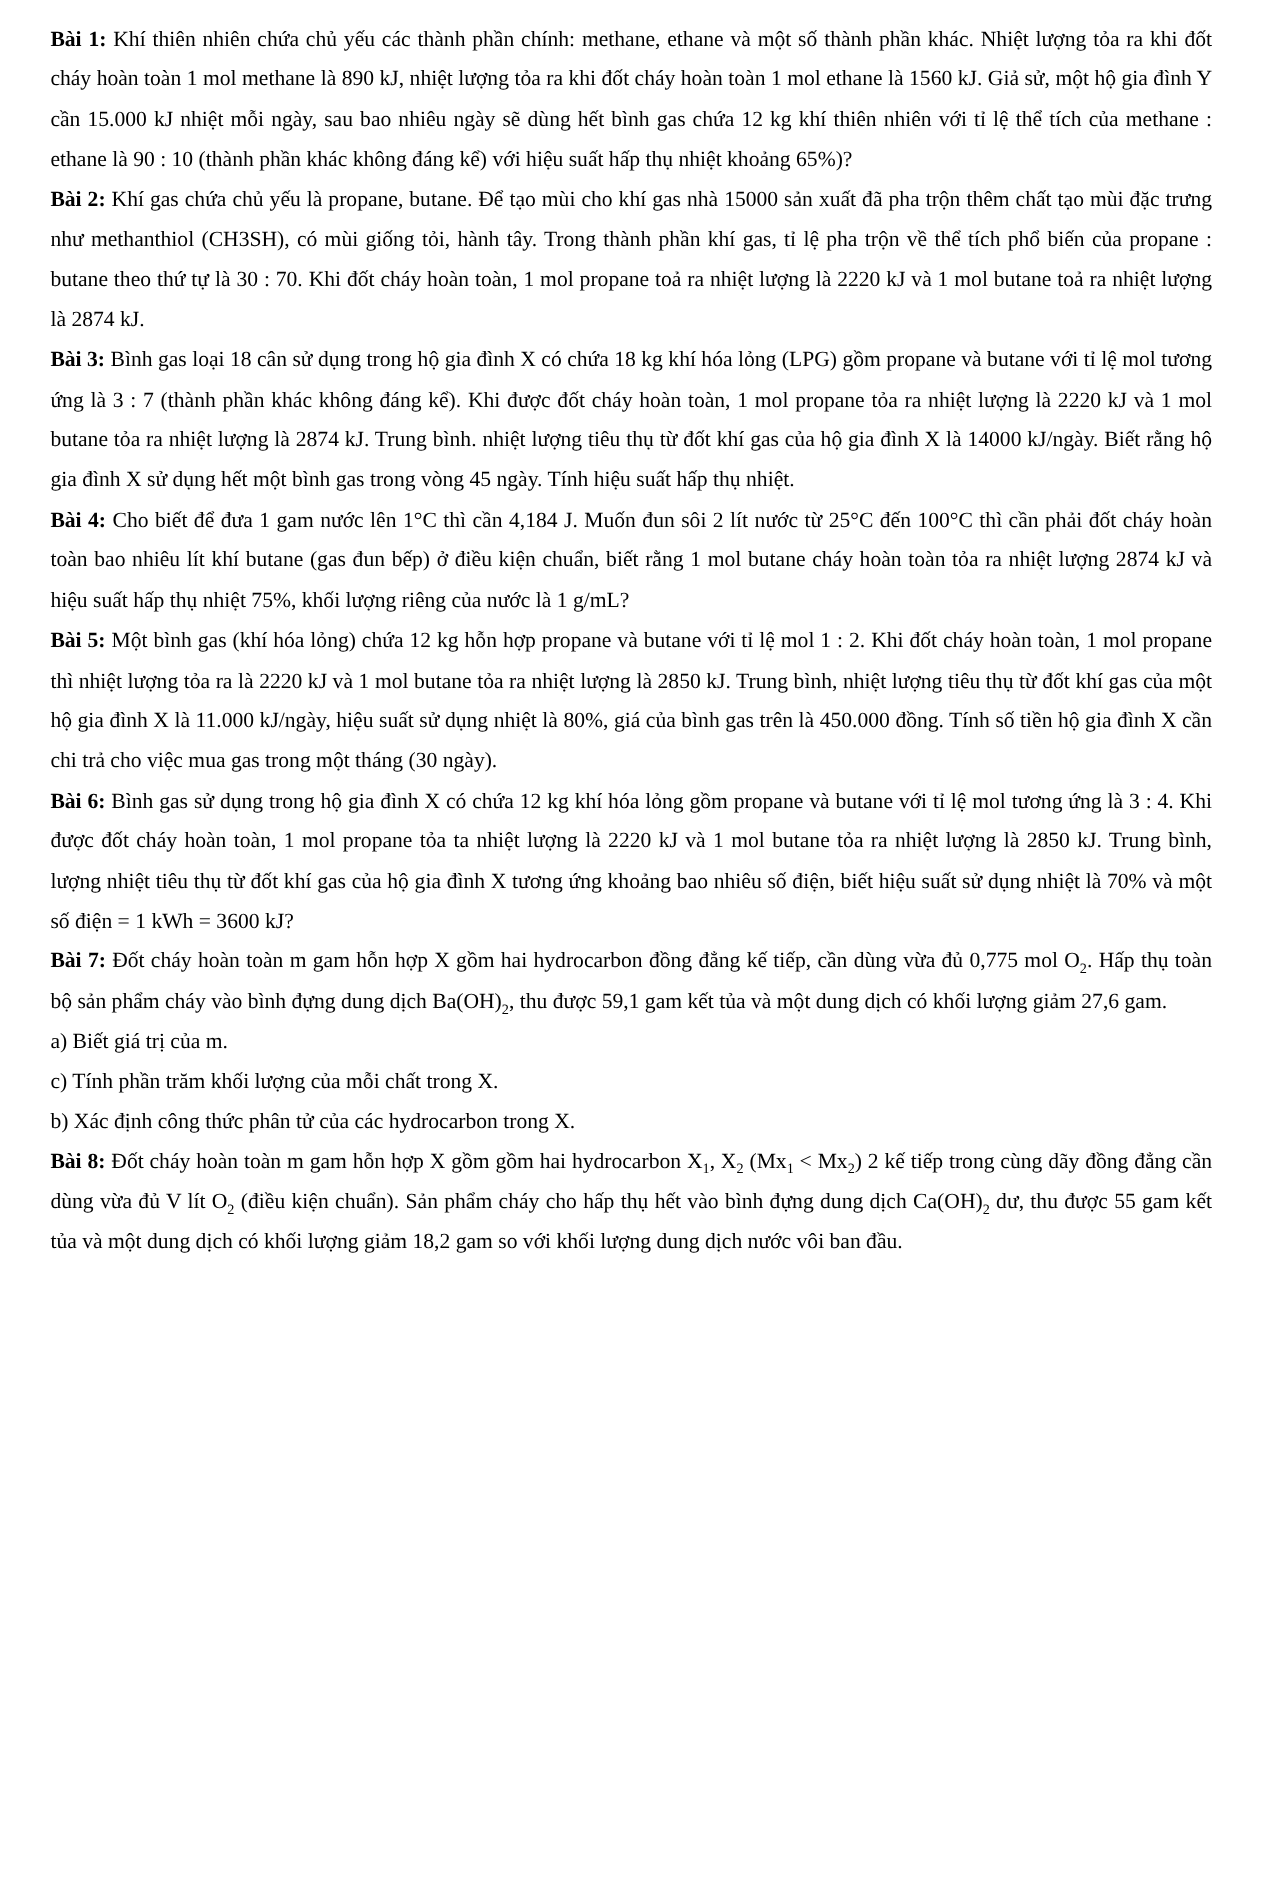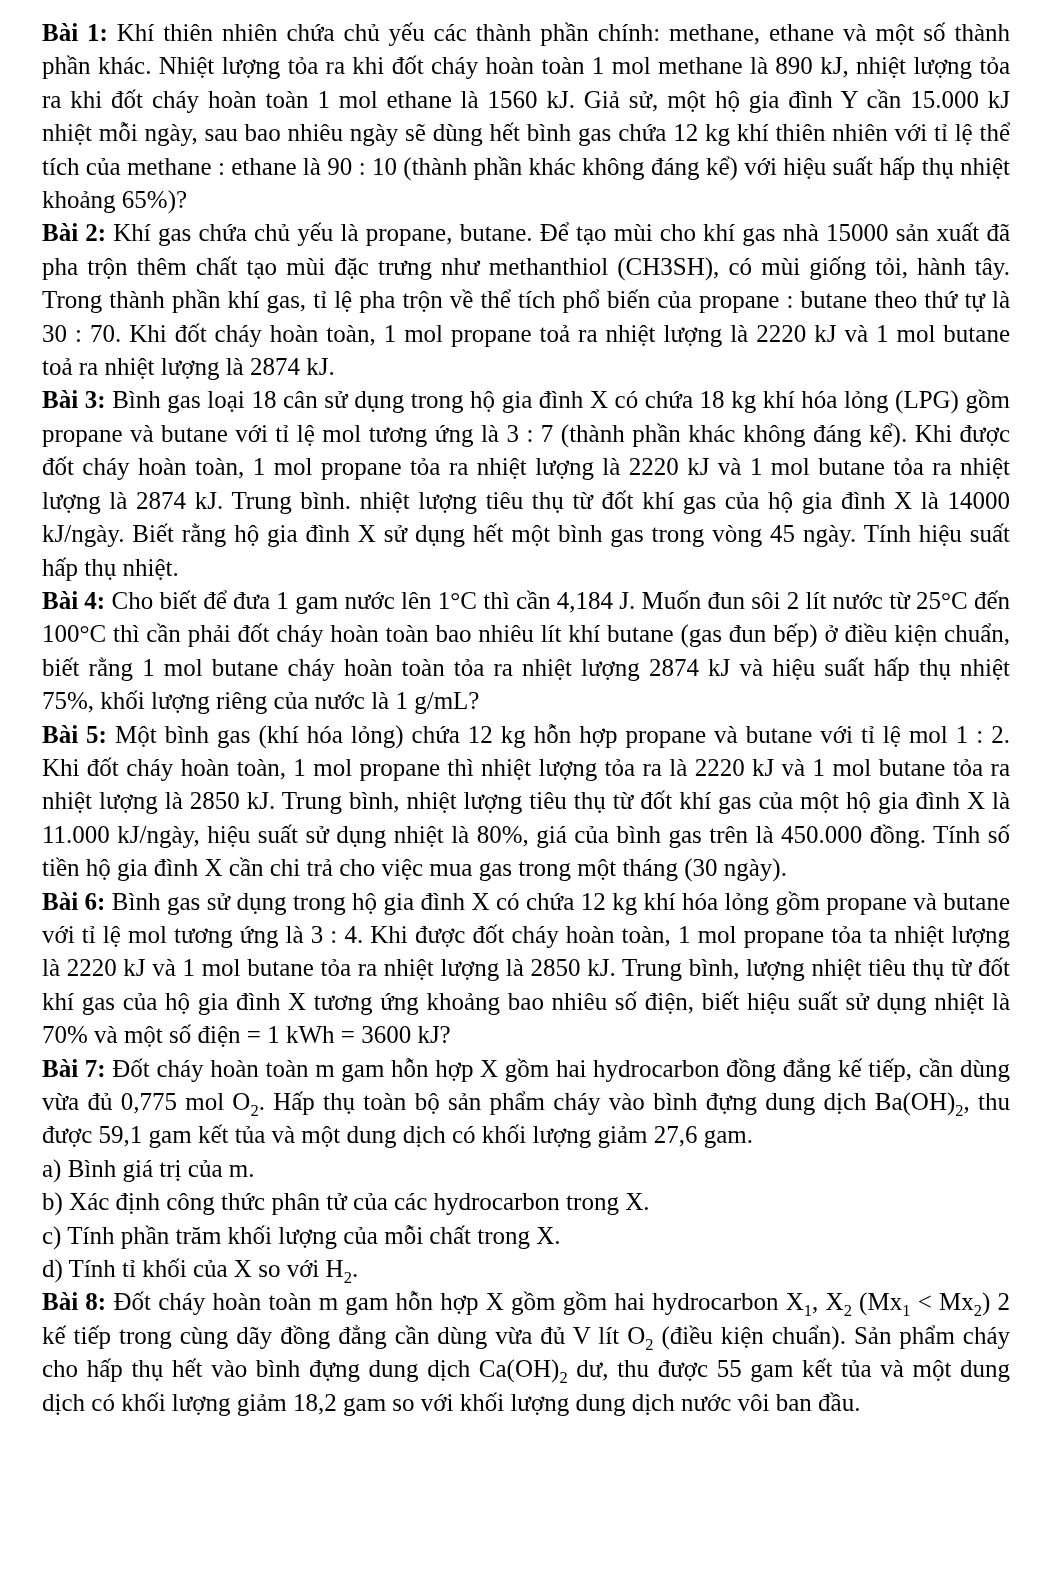--- a/index.html
+++ b/index.html
@@ -13,21 +13,21 @@
     overflow: hidden;
   }
   .page {
     box-sizing: border-box;
     width: 1052px;
     min-height: 1575px;
     padding: 16px 42px 0 42px;
     background: #ffffff;
     color: #000000;
     font-family: "Liberation Serif", serif;
-    font-size: 25px;
+    font-size: 18px;
     line-height: 33.4px;
   }
   .page p {
     margin: 0;
     padding: 0;
     text-align: justify;
     text-justify: inter-word;
   }
   .page strong {
     font-weight: bold;
@@ -43,19 +43,18 @@
 
 <div class="page">
   <div>
       <p><strong>Bài 1:</strong> Khí thiên nhiên chứa chủ yếu các thành phần chính: methane, ethane và một số thành phần khác. Nhiệt lượng tỏa ra khi đốt cháy hoàn toàn 1 mol methane là 890 kJ, nhiệt lượng tỏa ra khi đốt cháy hoàn toàn 1 mol ethane là 1560 kJ. Giả sử, một hộ gia đình Y cần 15.000 kJ nhiệt mỗi ngày, sau bao nhiêu ngày sẽ dùng hết bình gas chứa 12 kg khí thiên nhiên với tỉ lệ thể tích của methane : ethane là 90 : 10 (thành phần khác không đáng kể) với hiệu suất hấp thụ nhiệt khoảng 65%)?</p>
       <p><strong>Bài 2:</strong> Khí gas chứa chủ yếu là propane, butane. Để tạo mùi cho khí gas nhà 15000 sản xuất đã pha trộn thêm chất tạo mùi đặc trưng như methanthiol (CH3SH), có mùi giống tỏi, hành tây. Trong thành phần khí gas, tỉ lệ pha trộn về thể tích phổ biến của propane : butane theo thứ tự là 30 : 70. Khi đốt cháy hoàn toàn, 1 mol propane toả ra nhiệt lượng là 2220 kJ và 1 mol butane toả ra nhiệt lượng là 2874 kJ.</p>
       <p><strong>Bài 3:</strong> Bình gas loại 18 cân sử dụng trong hộ gia đình X có chứa 18 kg khí hóa lỏng (LPG) gồm propane và butane với tỉ lệ mol tương ứng là 3 : 7 (thành phần khác không đáng kể). Khi được đốt cháy hoàn toàn, 1 mol propane tỏa ra nhiệt lượng là 2220 kJ và 1 mol butane tỏa ra nhiệt lượng là 2874 kJ. Trung bình. nhiệt lượng tiêu thụ từ đốt khí gas của hộ gia đình X là 14000 kJ/ngày. Biết rằng hộ gia đình X sử dụng hết một bình gas trong vòng 45 ngày. Tính hiệu suất hấp thụ nhiệt.</p>
       <p><strong>Bài 4:</strong> Cho biết để đưa 1 gam nước lên 1°C thì cần 4,184 J. Muốn đun sôi 2 lít nước từ 25°C đến 100°C thì cần phải đốt cháy hoàn toàn bao nhiêu lít khí butane (gas đun bếp) ở điều kiện chuẩn, biết rằng 1 mol butane cháy hoàn toàn tỏa ra nhiệt lượng 2874 kJ và hiệu suất hấp thụ nhiệt 75%, khối lượng riêng của nước là 1 g/mL?</p>
       <p><strong>Bài 5:</strong> Một bình gas (khí hóa lỏng) chứa 12 kg hỗn hợp propane và butane với tỉ lệ mol 1 : 2. Khi đốt cháy hoàn toàn, 1 mol propane thì nhiệt lượng tỏa ra là 2220 kJ và 1 mol butane tỏa ra nhiệt lượng là 2850 kJ. Trung bình, nhiệt lượng tiêu thụ từ đốt khí gas của một hộ gia đình X là 11.000 kJ/ngày, hiệu suất sử dụng nhiệt là 80%, giá của bình gas trên là 450.000 đồng. Tính số tiền hộ gia đình X cần chi trả cho việc mua gas trong một tháng (30 ngày).</p>
       <p><strong>Bài 6:</strong> Bình gas sử dụng trong hộ gia đình X có chứa 12 kg khí hóa lỏng gồm propane và butane với tỉ lệ mol tương ứng là 3 : 4. Khi được đốt cháy hoàn toàn, 1 mol propane tỏa ta nhiệt lượng là 2220 kJ và 1 mol butane tỏa ra nhiệt lượng là 2850 kJ. Trung bình, lượng nhiệt tiêu thụ từ đốt khí gas của hộ gia đình X tương ứng khoảng bao nhiêu số điện, biết hiệu suất sử dụng nhiệt là 70% và một số điện  = 1 kWh = 3600 kJ?</p>
       <p><strong>Bài 7:</strong> Đốt cháy hoàn toàn m gam hỗn hợp X gồm hai hydrocarbon đồng đẳng kế tiếp, cần dùng vừa đủ 0,775 mol O<sub>2</sub>. Hấp thụ toàn bộ sản phẩm cháy vào bình đựng dung dịch Ba(OH)<sub>2</sub>, thu được 59,1 gam kết tủa và một dung dịch có khối lượng giảm 27,6 gam.</p>
-      <p>a) Bình giá trị của m.</p>
+      <p>a) Biết giá trị của m.</p>
+      <p>c) Tính phần trăm khối lượng của mỗi chất trong X.</p>
       <p>b) Xác định công thức phân tử của các hydrocarbon trong X.</p>
-      <p>c) Tính phần trăm khối lượng của mỗi chất trong X.</p>
-      <p>d) Tính tỉ khối của X so với H<sub>2</sub>.</p>
       <p><strong>Bài 8:</strong> Đốt cháy hoàn toàn m gam hỗn hợp X gồm gồm hai hydrocarbon X<sub>1</sub>, X<sub>2</sub> (Mx<sub>1</sub> &lt; Mx<sub>2</sub>) 2 kế tiếp trong cùng dãy đồng đẳng cần dùng vừa đủ V lít O<sub>2</sub> (điều kiện chuẩn). Sản phẩm cháy cho hấp thụ hết vào bình đựng dung dịch Ca(OH)<sub>2</sub> dư, thu được 55 gam kết tủa và một dung dịch có khối lượng giảm 18,2 gam so với khối lượng dung dịch nước vôi ban đầu.</p>
     </div>
 </div>
 
 </body></html>

